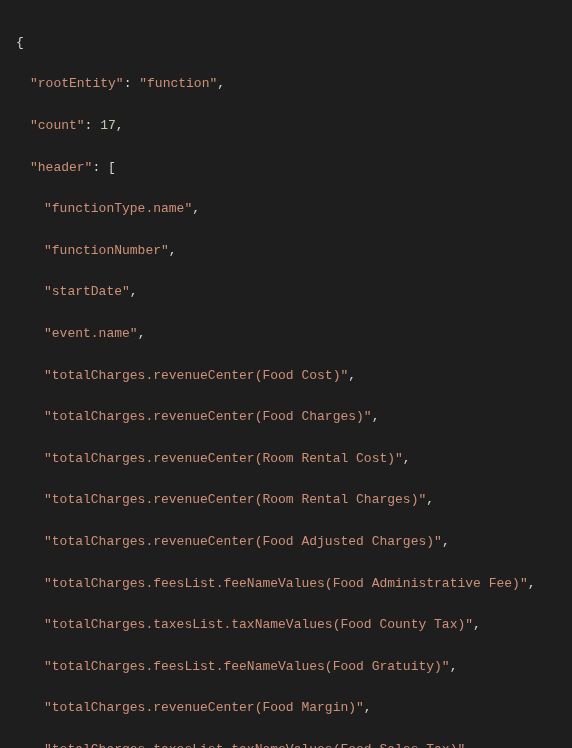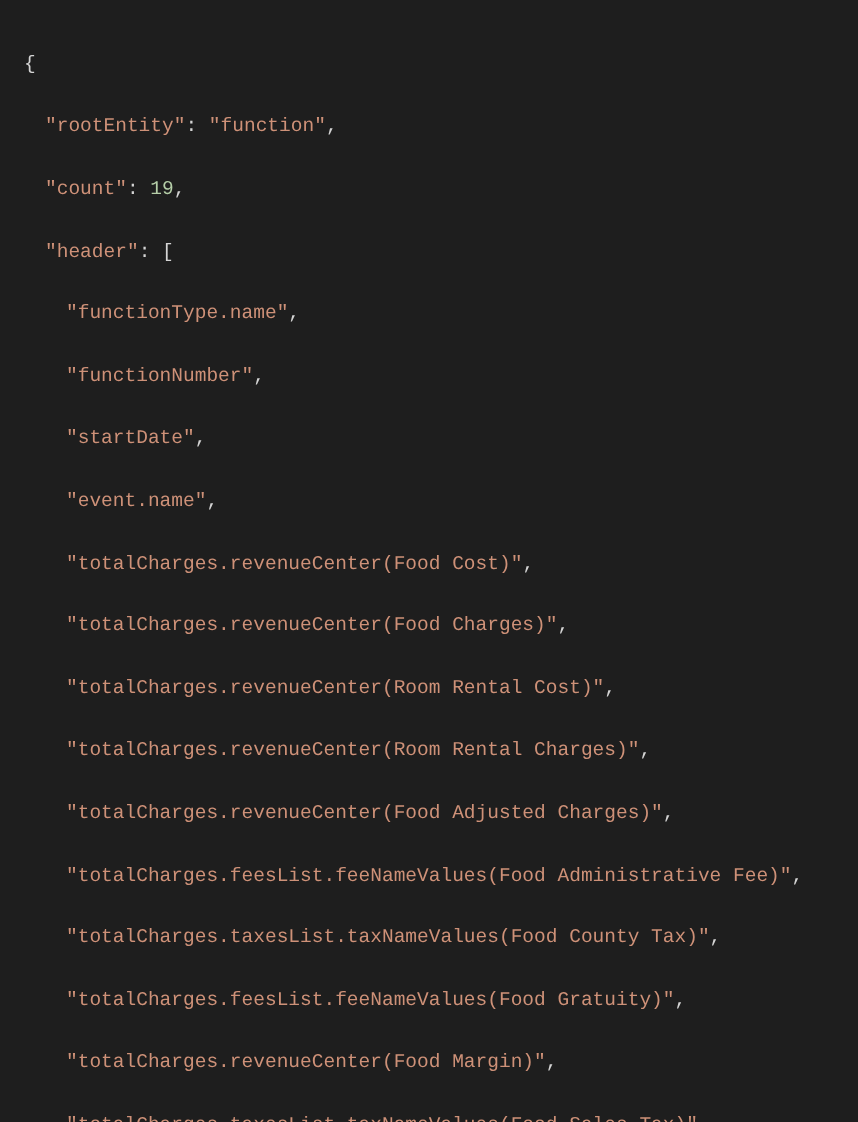--- a/index.html
+++ b/index.html
@@ -42,21 +42,21 @@
       display: block;
       min-height: 1.6em;
     }
   </style>
 </head>
 <body>
 
 <div class="json-container">
 <span class="line"><span class="punct">{</span></span>
 <span class="line"><span class="indent-1"><span class="string-value">"rootEntity"</span><span class="punct">: </span><span class="string-value">"function"</span><span class="punct">,</span></span></span>
-<span class="line"><span class="indent-1"><span class="string-value">"count"</span><span class="punct">: </span><span class="number-value">19</span><span class="punct">,</span></span></span>
+<span class="line"><span class="indent-1"><span class="string-value">"count"</span><span class="punct">: </span><span class="number-value">17</span><span class="punct">,</span></span></span>
 <span class="line"><span class="indent-1"><span class="string-value">"header"</span><span class="punct">: [</span></span></span>
 <span class="line"><span class="indent-2"><span class="string-value">"functionType.name"</span><span class="punct">,</span></span></span>
 <span class="line"><span class="indent-2"><span class="string-value">"functionNumber"</span><span class="punct">,</span></span></span>
 <span class="line"><span class="indent-2"><span class="string-value">"startDate"</span><span class="punct">,</span></span></span>
 <span class="line"><span class="indent-2"><span class="string-value">"event.name"</span><span class="punct">,</span></span></span>
 <span class="line"><span class="indent-2"><span class="string-value">"totalCharges.revenueCenter(Food Cost)"</span><span class="punct">,</span></span></span>
 <span class="line"><span class="indent-2"><span class="string-value">"totalCharges.revenueCenter(Food Charges)"</span><span class="punct">,</span></span></span>
 <span class="line"><span class="indent-2"><span class="string-value">"totalCharges.revenueCenter(Room Rental Cost)"</span><span class="punct">,</span></span></span>
 <span class="line"><span class="indent-2"><span class="string-value">"totalCharges.revenueCenter(Room Rental Charges)"</span><span class="punct">,</span></span></span>
 <span class="line"><span class="indent-2"><span class="string-value">"totalCharges.revenueCenter(Food Adjusted Charges)"</span><span class="punct">,</span></span></span>

